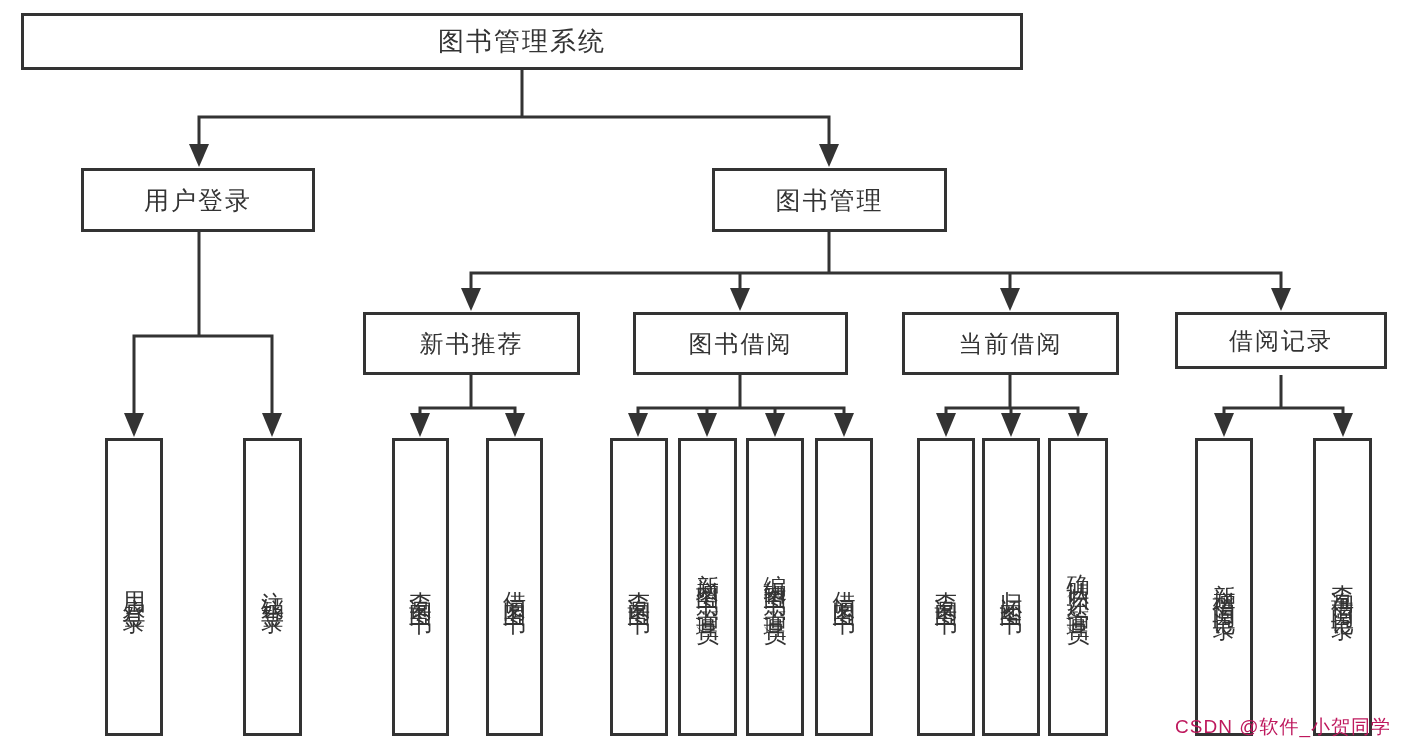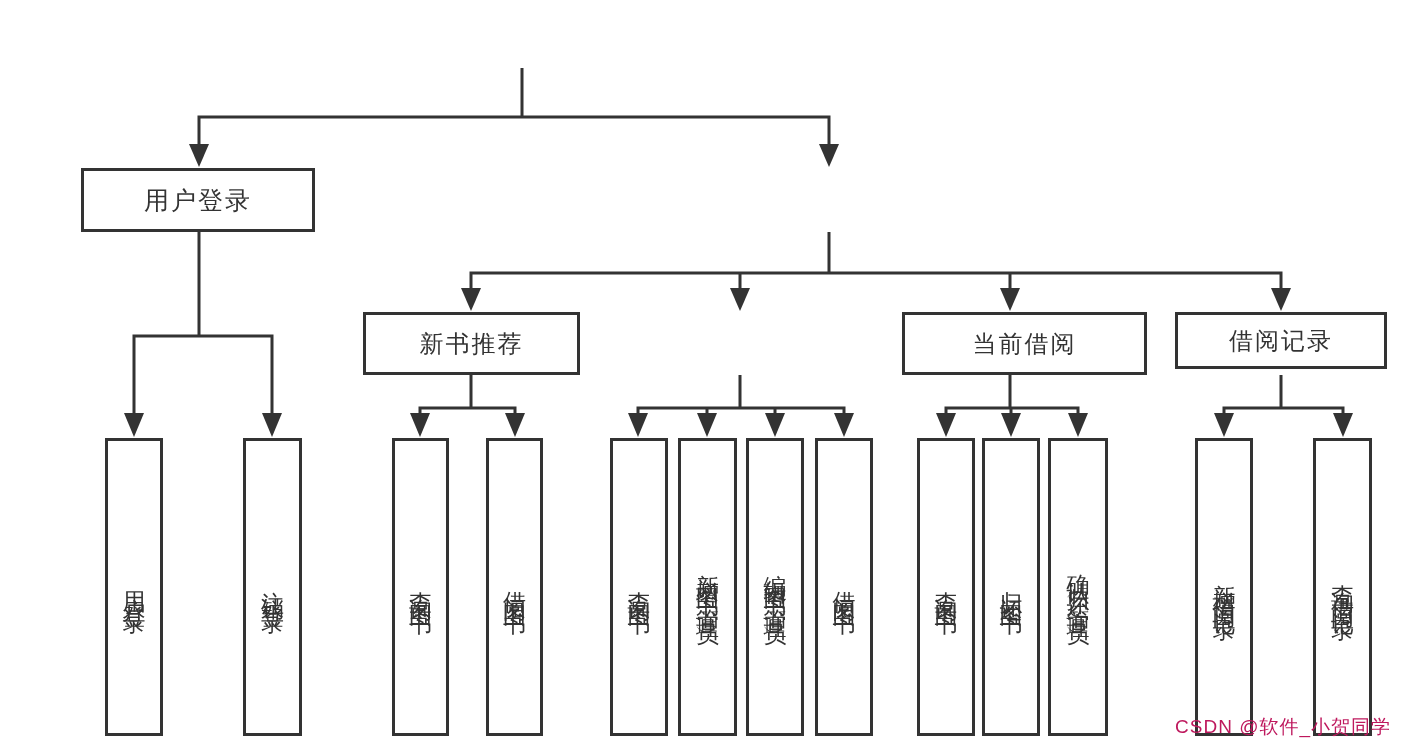--- a/index.html
+++ b/index.html
@@ -90,29 +90,38 @@
       <polygon points="765,413 785,413 775,437"></polygon>
       <polygon points="834,413 854,413 844,437"></polygon>
       <polygon points="936,413 956,413 946,437"></polygon>
       <polygon points="1001,413 1021,413 1011,437"></polygon>
       <polygon points="1068,413 1088,413 1078,437"></polygon>
       <polygon points="1214,413 1234,413 1224,437"></polygon>
       <polygon points="1333,413 1353,413 1343,437"></polygon>
     </g>
   </svg>
 
+  <div class="box root" style="left:21px;top:13px;width:1002px;height:57px">
+    <span>图书管理系统</span>
+  </div>
 
   <div class="box lvl2" style="left:81px;top:168px;width:234px;height:64px">
     <span>用户登录</span>
+  </div>
+  <div class="box lvl2" style="left:712px;top:168px;width:235px;height:64px">
+    <span>图书管理</span>
   </div>
 
   <div class="box lvl3" style="left:363px;top:312px;width:217px;height:63px">
     <span>新书推荐</span>
   </div>
-  <div class="box lvl3" style="left:902px;top:312px;width:245px;height:63px">
+  <div class="box lvl3" style="left:633px;top:312px;width:215px;height:63px">
+    <span>图书借阅</span>
+  </div>
+  <div class="box lvl3" style="left:902px;top:312px;width:217px;height:63px">
     <span>当前借阅</span>
   </div>
   <div class="box lvl3" style="left:1175px;top:312px;width:212px;height:57px">
     <span>借阅记录</span>
   </div>
 
   <div class="box leaf" style="left:105px;top:438px;width:58px;height:298px">
     <span>用户登录</span>
   </div>
   <div class="box leaf" style="left:243px;top:438px;width:59px;height:298px">

